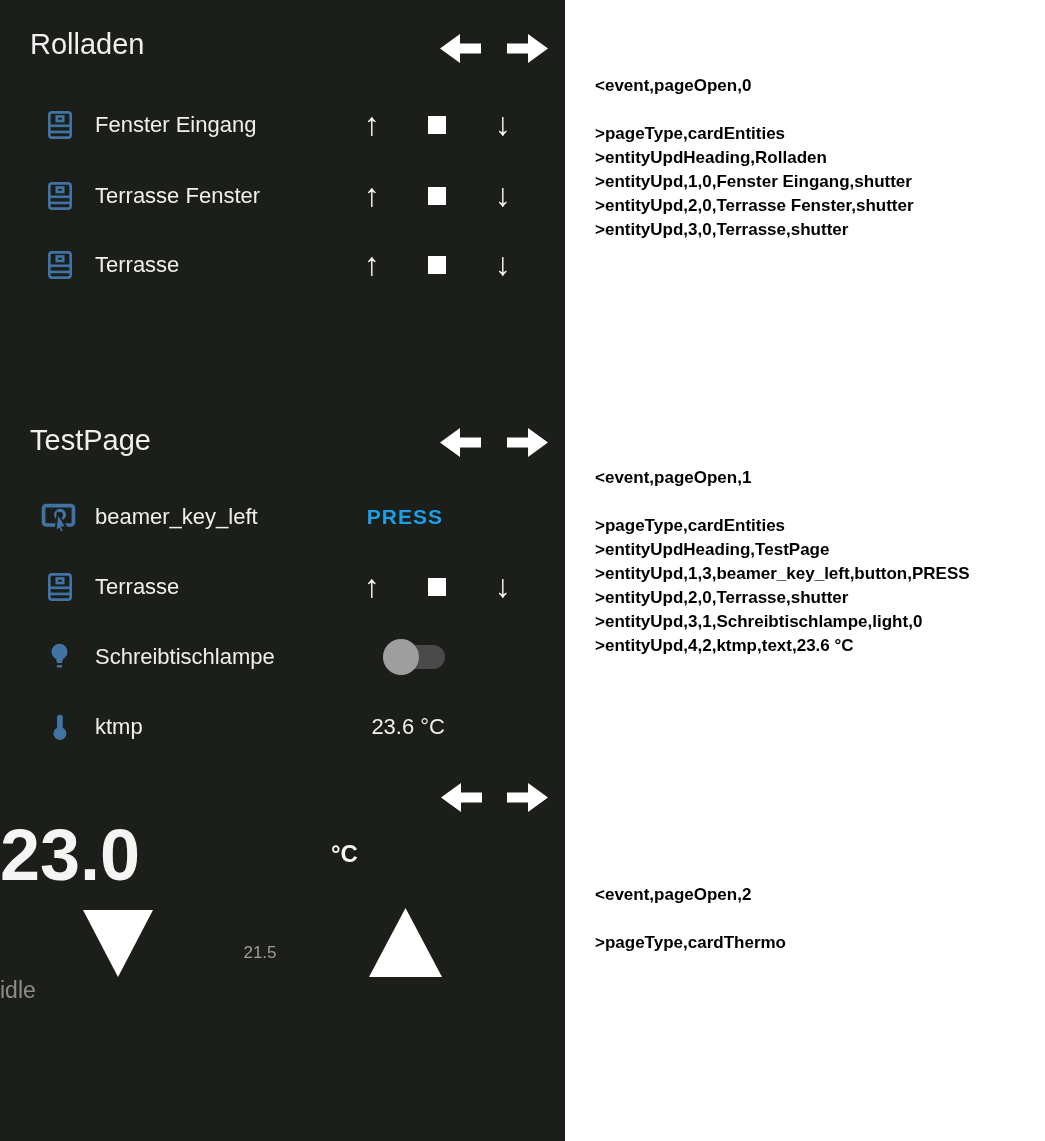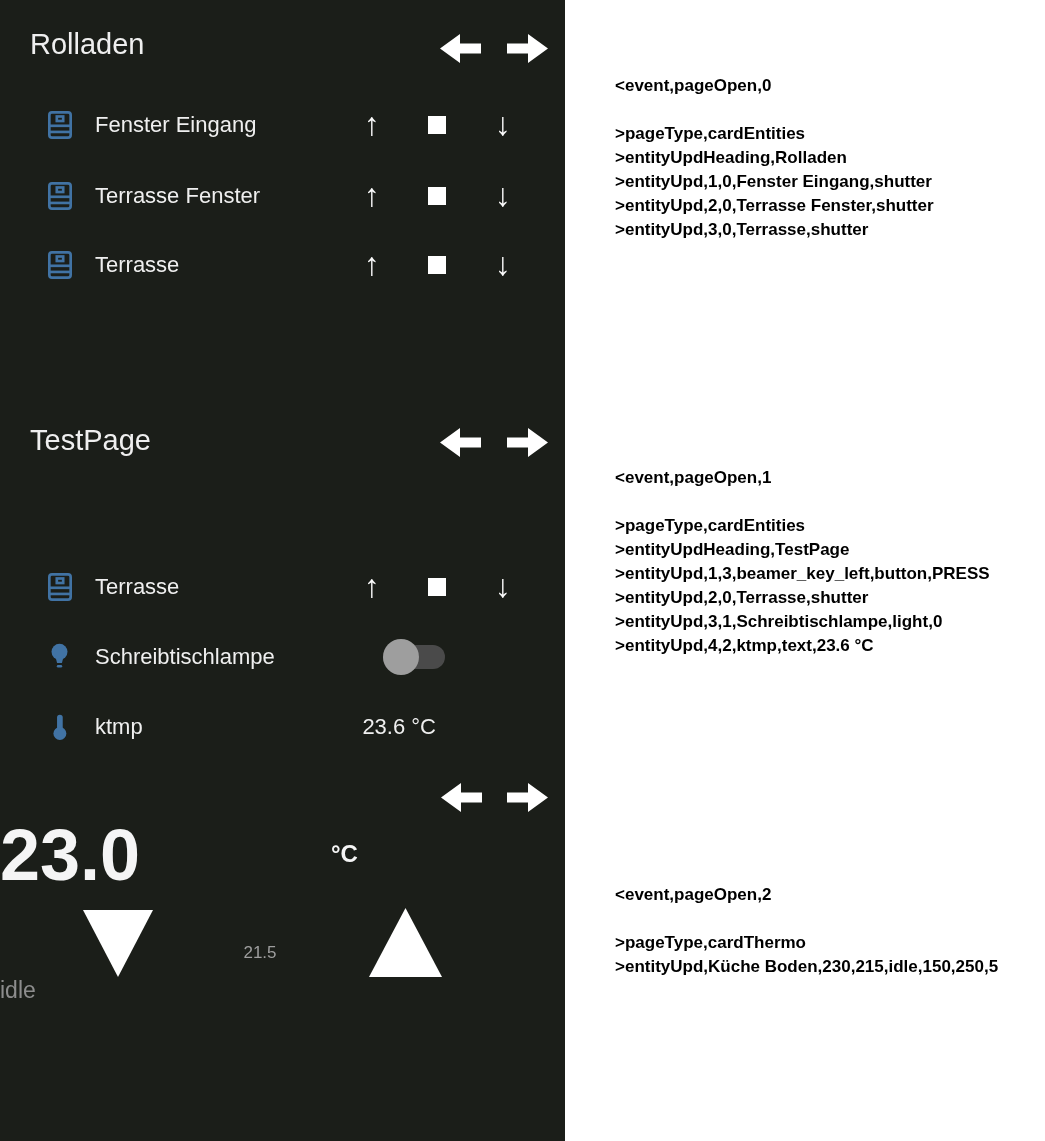--- a/index.html
+++ b/index.html
@@ -18,31 +18,31 @@
   .nav{position:absolute;width:41px;height:31px;cursor:pointer;}
   .row{position:absolute;left:0;width:480px;height:64px;}
   .row .icon{position:absolute;left:44px;top:50%;transform:translateY(-50%);}
   .row .icon.gesture{left:40px;}
   .row .label{position:absolute;left:95px;top:0;line-height:64px;font-size:22px;color:var(--txt);white-space:nowrap;}
   .ctl{position:absolute;top:0;height:64px;line-height:62px;width:36px;text-align:center;font-size:32px;font-weight:400;color:#fafafa;cursor:pointer;}
   .ctl-up{left:354px;}
   .ctl-down{left:485px;}
   .ctl-stop{position:absolute;left:428px;top:23px;width:18px;height:18px;background:#ffffff;cursor:pointer;}
   .press{position:absolute;right:37px;top:0;line-height:64px;font-size:21px;font-weight:600;letter-spacing:1px;color:var(--press);cursor:pointer;}
-  .value{position:absolute;right:44px;top:0;line-height:64px;font-size:22px;color:var(--txt);white-space:nowrap;}
+  .value{position:absolute;right:35px;top:0;line-height:64px;font-size:22px;color:var(--txt);white-space:nowrap;}
   .toggle{position:absolute;right:35px;top:14px;width:62px;height:36px;cursor:pointer;}
   .toggle .track{position:absolute;left:0;top:6px;width:62px;height:24px;border-radius:12px;background:var(--track);}
   .toggle .knob{position:absolute;left:0;top:0;width:36px;height:36px;border-radius:50%;background:var(--knob);}
   .t-temp{position:absolute;left:0;top:816px;width:520px;text-align:left;font-size:72px;font-weight:700;color:#f5f5f5;line-height:1.1;}
   .t-unit{position:absolute;left:331px;top:840px;font-size:24px;font-weight:700;color:#f5f5f5;}
   .t-tri{position:absolute;cursor:pointer;}
   .t-set{position:absolute;left:0;top:943px;width:520px;text-align:center;font-size:17px;color:var(--muted);}
   .t-state{position:absolute;left:0;top:977px;width:520px;font-size:23px;color:#8d8d8d;}
   .t-title{position:absolute;left:0;top:1080px;width:524px;text-align:center;font-size:30px;color:#f0f0f0;}
-  .log-block{position:absolute;left:615px;width:428px;color:#000;font-size:17px;line-height:24px;font-weight:700;}
+  .log-block{position:absolute;left:595px;width:428px;color:#000;font-size:17px;line-height:24px;font-weight:700;}
   .log-line{min-height:24px;white-space:pre;}
 </style>
 </head>
 <body>
 
 <svg width="0" height="0" style="position:absolute">
   <defs>
     <g id="arrow-left">
       <polygon points="41,10.5 20,10.5 20,1 0,15.5 20,30 20,20.5 41,20.5" fill="#ffffff"></polygon>
     </g>
@@ -127,20 +127,27 @@
     <svg width="41" height="31">
         <use href="#arrow-left"></use>
       </svg>
   </div>
   <div class="nav" style="left:507px;top:427px">
     <svg width="41" height="31">
         <use href="#arrow-right"></use>
       </svg>
   </div>
 
+  <div class="row" style="top:485px">
+    <svg class="icon gesture" width="37" height="37" viewBox="0 0 24 24">
+        <use href="#ic-gesture"></use>
+      </svg>
+    <span class="label">beamer_key_left</span>
+    <span class="press">PRESS</span>
+  </div>
 
   <div class="row" style="top:555px">
     <svg class="icon" width="32" height="32" viewBox="0 0 24 24">
         <use href="#ic-shutter"></use>
       </svg>
     <span class="label">Terrasse</span>
     <span class="ctl ctl-up">↑</span>
     <span class="ctl-stop"></span>
     <span class="ctl ctl-down">↓</span>
   </div>
@@ -211,14 +218,13 @@
   <div class="log-line">&gt;entityUpd,1,3,beamer_key_left,button,PRESS</div>
   <div class="log-line">&gt;entityUpd,2,0,Terrasse,shutter</div>
   <div class="log-line">&gt;entityUpd,3,1,Schreibtischlampe,light,0</div>
   <div class="log-line">&gt;entityUpd,4,2,ktmp,text,23.6 °C</div>
 </div>
 
 <div class="log-block" style="top:883px">
   <div class="log-line">&lt;event,pageOpen,2</div>
   <div class="log-line"></div>
   <div class="log-line">&gt;pageType,cardThermo</div>
-  <div class="log-line">&gt;entityUpd,Küche Boden,230,215,idle,150,250,5</div>
 </div>
 
 </body></html>

